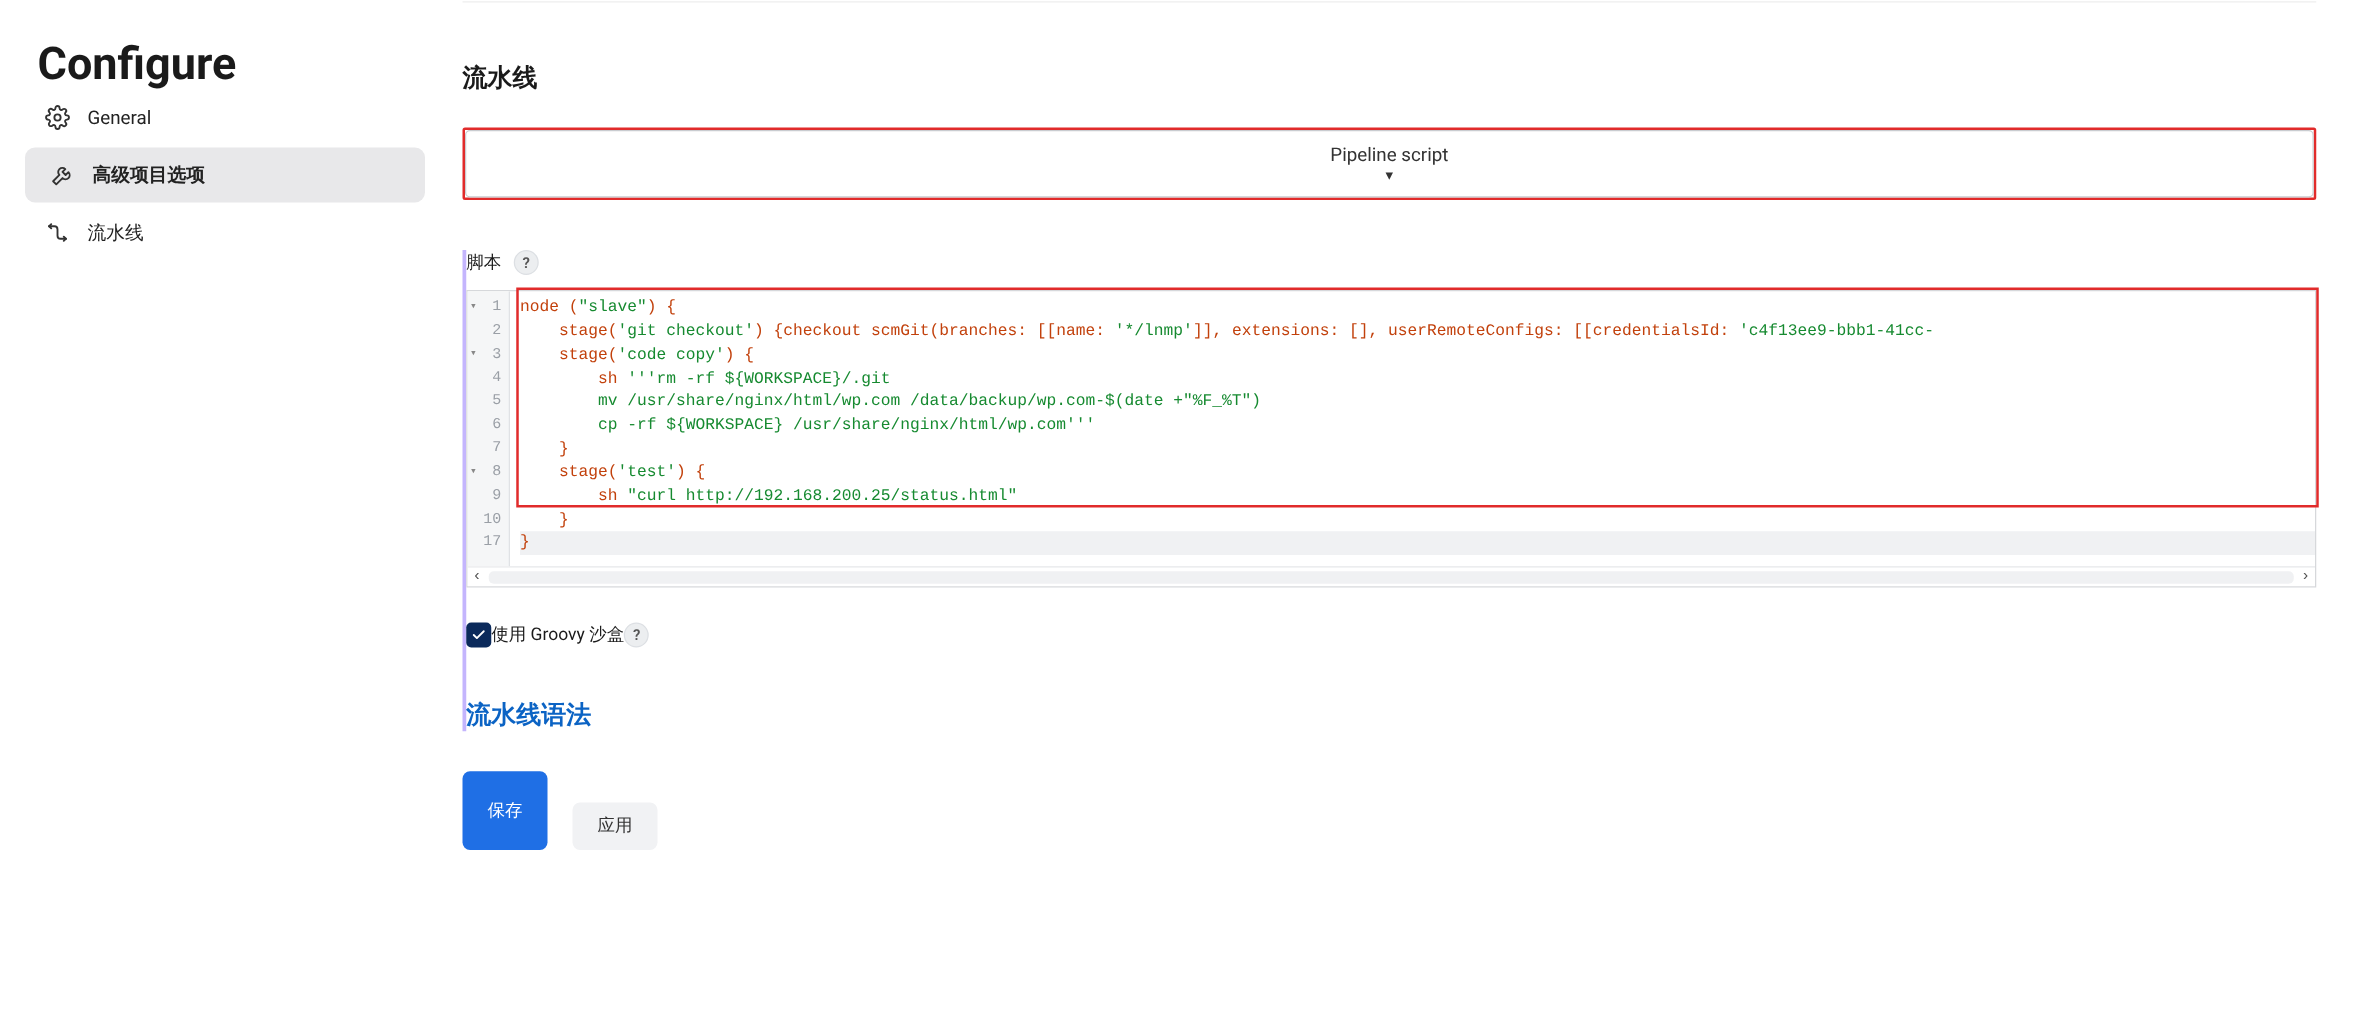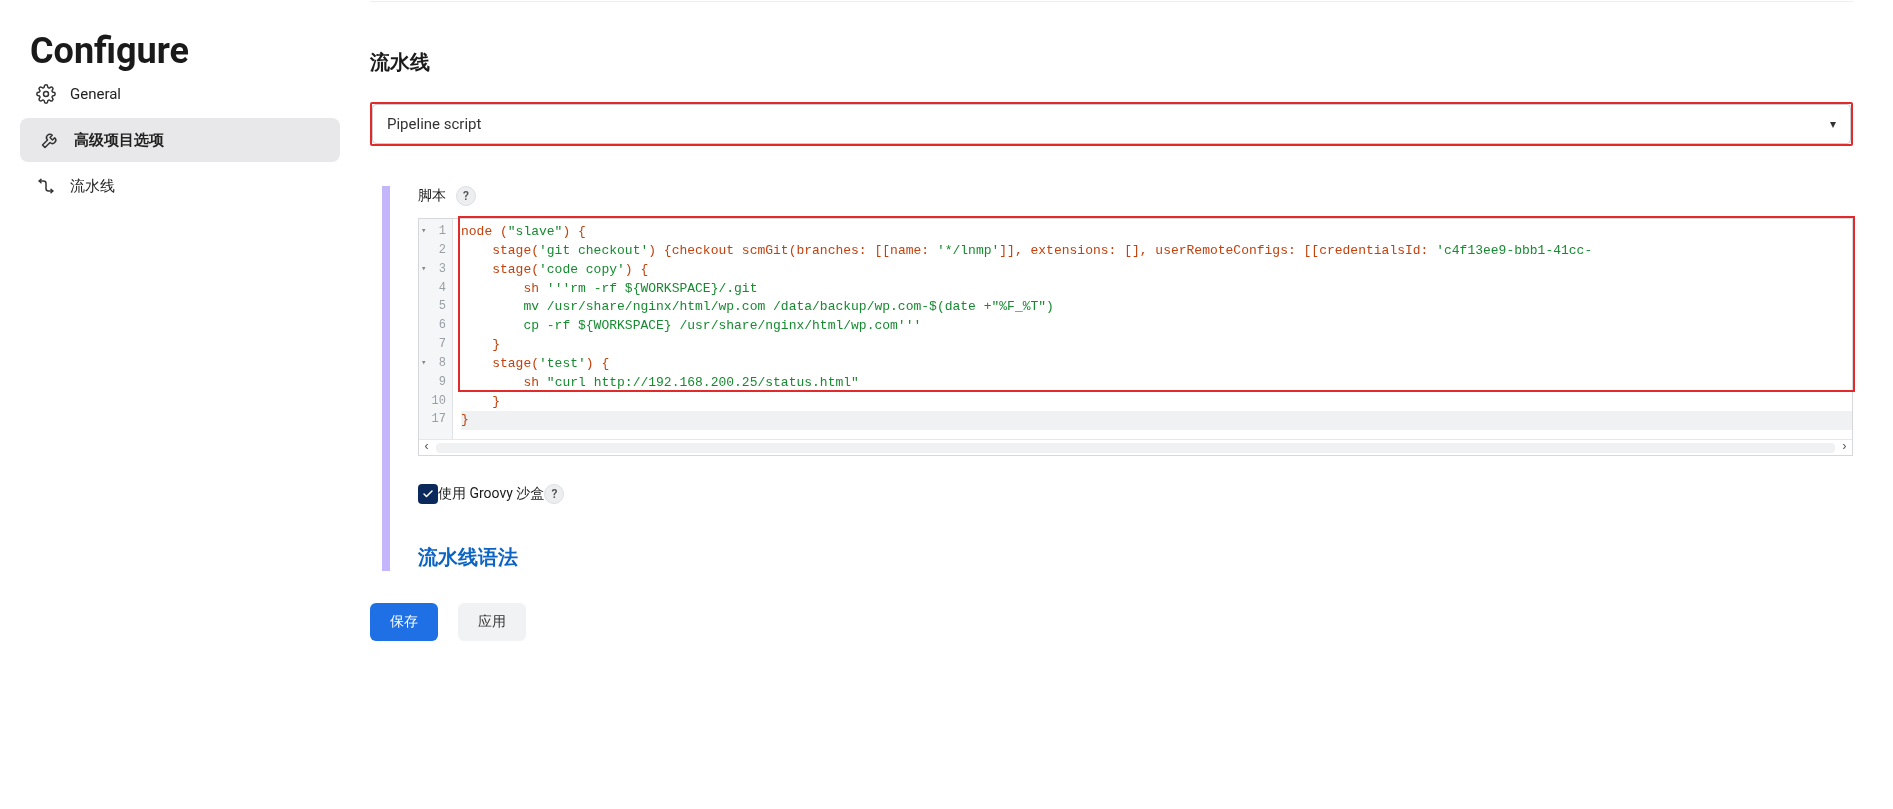--- a/index.html
+++ b/index.html
@@ -84,29 +84,29 @@
     display: flex;
     align-items: center;
     justify-content: space-between;
     padding: 10px 14px;
     border: 1px solid #c9ccd0;
     border-radius: 4px;
     background: #fff;
     cursor: pointer;
     font-size: 15px;
     color: #333;
+    flex-direction: column;
   }
   .chevron {
     font-size: 12px;
     color: #333;
   }
   .indent-block {
-    border-left: 8px solid #c4b5fd;
-    margin-left: 12px;
-    padding-left: 28px;
+    border-left: 3px solid #c4b5fd;
+    margin-left: 0;
     margin-top: 20px;
   }
   .script-label-row {
     display: flex;
     align-items: center;
     gap: 10px;
     margin-bottom: 12px;
   }
   .help-badge {
     width: 20px;
@@ -236,20 +236,21 @@
     cursor: pointer;
     border: none;
   }
   .btn-primary {
     background: #1f6fe5;
     color: #fff;
   }
   .btn-secondary {
     background: #f1f2f4;
     color: #333;
+    margin-top: 25px;
   }
 </style>
 </head>
 <body>
 
 <div class="container">
   <aside class="sidebar">
     <h1 class="sidebar-title">Configure</h1>
 
     <div class="sidebar-item">

